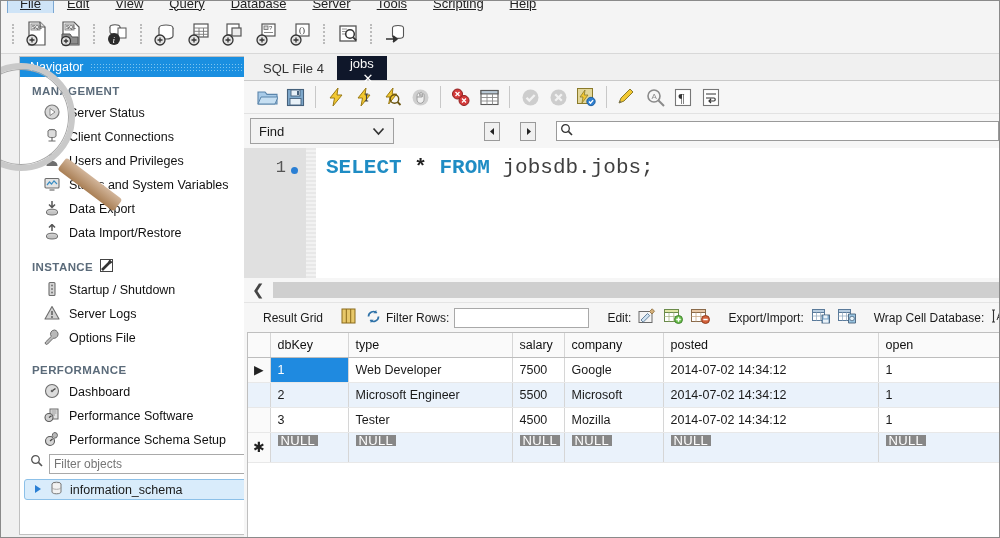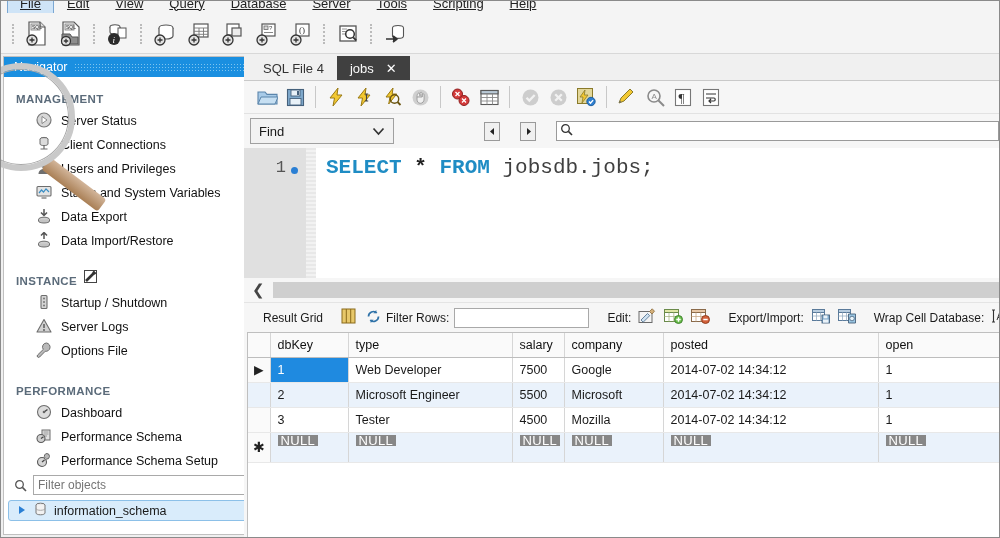--- a/index.html
+++ b/index.html
@@ -22,56 +22,56 @@
 
   
   .maintoolbar { position:absolute; top:13px; left:0; width:1000px; height:40px;
                  background:#f4f4f4; border-bottom:1px solid #d8d8d8;
                  display:flex; align-items:center; padding-left:8px; gap:4px; }
   .tbtn { width:30px; height:32px; display:flex; align-items:center; justify-content:center; }
   .tsep { width:1px; height:22px; background:#c8c8c8; margin:0 5px; }
   .dotsep { width:3px; height:20px; border-left:2px dotted #bbb; margin:0 3px; }
 
   
-  .navpanel { position:absolute; left:2px; top:55px; width:283px; bottom:2px;
+  .navpanel { position:absolute; left:18px; top:55px; width:283px; bottom:2px;
               background:#ec4899; border:1px solid #c0c0c0; overflow:hidden; }
   .navtitle { height:20px; background:#1a8fe0; color:#fff; font-size:12.5px;
               display:flex; align-items:center; padding-left:10px; font-weight:400; }
   .navtitle .dots { flex:1; margin-left:6px; height:8px;
        background-image:radial-gradient(#7ec4ef 0.8px, transparent 0.9px);
        background-size:3px 3px; }
   .navbody { position:absolute; top:20px; left:0; right:0; bottom:0; background:#fff; }
 
   .grouphdr { display:flex; align-items:center; font-size:11.5px; font-weight:bold;
               color:#5b6b7a; letter-spacing:.4px; padding:8px 8px 4px 12px; }
-  .grouphdr .ghlabel { flex:0 0 auto;margin-top:8px; }
+  .grouphdr .ghlabel { flex:0 0 auto; }
   .grouphdr .ghicons { margin-left:auto; display:flex; gap:7px; align-items:center; }
 
-  .navitem { display:flex; align-items:center; height:24px; padding-left:32px; gap:9px;
+  .navitem { display:flex; align-items:center; height:24px; padding-left:24px; gap:9px;
              font-size:12.5px; color:#111; }
   .navitem .ilabel { white-space:nowrap; }
 
-  .schemafilter { display:flex; align-items:flex-end; gap:6px; padding:2px 6px 4px 10px; }
+  .schemafilter { display:flex; align-items:flex-start; gap:6px; padding:2px 6px 4px 10px; }
   .schemafilter input { flex:1; height:20px; font-size:12px; padding:1px 4px;
             border:1px solid #a9a9a9; background:#fff; font-family:"Liberation Sans",sans-serif;
             color:#777; }
   .schemarow { display:flex; align-items:center; gap:7px; height:21px; padding-left:8px;
                margin:1px 22px 0 4px; background:#d9ecfb; border:1px solid #8cc0e8;
                border-radius:3px; font-size:12.5px; }
   .schemascroll { position:absolute; right:3px; bottom:2px; width:18px; height:22px;
                   display:flex; align-items:center; justify-content:center; }
 
   
   .editorarea { position:absolute; left:243px; top:55px; right:0; bottom:0; background:#f6f6f6; }
 
   .tabbar { height:25px; background:#f0f0f0; display:flex; align-items:flex-end;
             border-bottom:1px solid #c9c9c9; padding-left:6px; }
   .tab { height:24px; display:flex; align-items:center; padding:0 13px; font-size:13px;
          color:#333; background:transparent; }
-  .tab.active { background:#404040; color:#fafafa; }
+  .tab.active { background:#0f172a; color:#fafafa;flex-direction:column; }
   .tab .tclose { margin-left:12px; font-size:13px; color:#fff; }
 
   .sqltoolbar { height:33px; background:#f6f6f6; display:flex; align-items:center;
                 padding-left:10px; gap:2px; border-bottom:1px solid #e2e2e2; }
   .sbtn { width:26px; height:26px; display:flex; align-items:center; justify-content:center; }
 
   .findbar { height:34px; display:flex; align-items:center; padding-left:6px; gap:20px;
              background:#f6f6f6; }
   .findsel { width:144px; height:26px; border:1px solid #a0a0a0; background:#f2f2f2;
              display:flex; align-items:center; padding:0 8px; font-size:13px; }
@@ -377,21 +377,21 @@
       </div>
       <div class="navitem">
         <span>
           <svg width="16" height="16" viewBox="0 0 16 16">
               <rect x="6" y="2" width="8" height="10" fill="#e2e2e2" stroke="#6d6d6d" stroke-width="1"></rect>
               <path d="M7.5 4h5M7.5 6h5M7.5 8h3.5" stroke="#888" stroke-width="0.8"></path>
               <circle cx="5" cy="10.5" r="4" fill="#d0d0d0" stroke="#5a5a5a" stroke-width="1.1"></circle>
               <path d="M5 10.5l2.5-1.8" stroke="#444" stroke-width="1.2"></path>
             </svg>
         </span>
-        <span class="ilabel">Performance Schema</span>
+        <span class="ilabel">Performance Software</span>
       </div>
       <div class="navitem">
         <span>
           <svg width="16" height="16" viewBox="0 0 16 16">
               <circle cx="6" cy="10" r="4.5" fill="#d6d6d6" stroke="#5a5a5a" stroke-width="1.1"></circle>
               <path d="M6 10l2.5-2" stroke="#444" stroke-width="1.2"></path>
               <path d="M11 1.5a2.6 2.6 0 00-2 4.3l-.8.8 1.3 1.3.8-.8A2.6 2.6 0 1011 1.5z" fill="#b9b9b9" stroke="#5a5a5a" stroke-width="0.9"></path>
             </svg>
         </span>
         <span class="ilabel">Performance Schema Setup</span>

